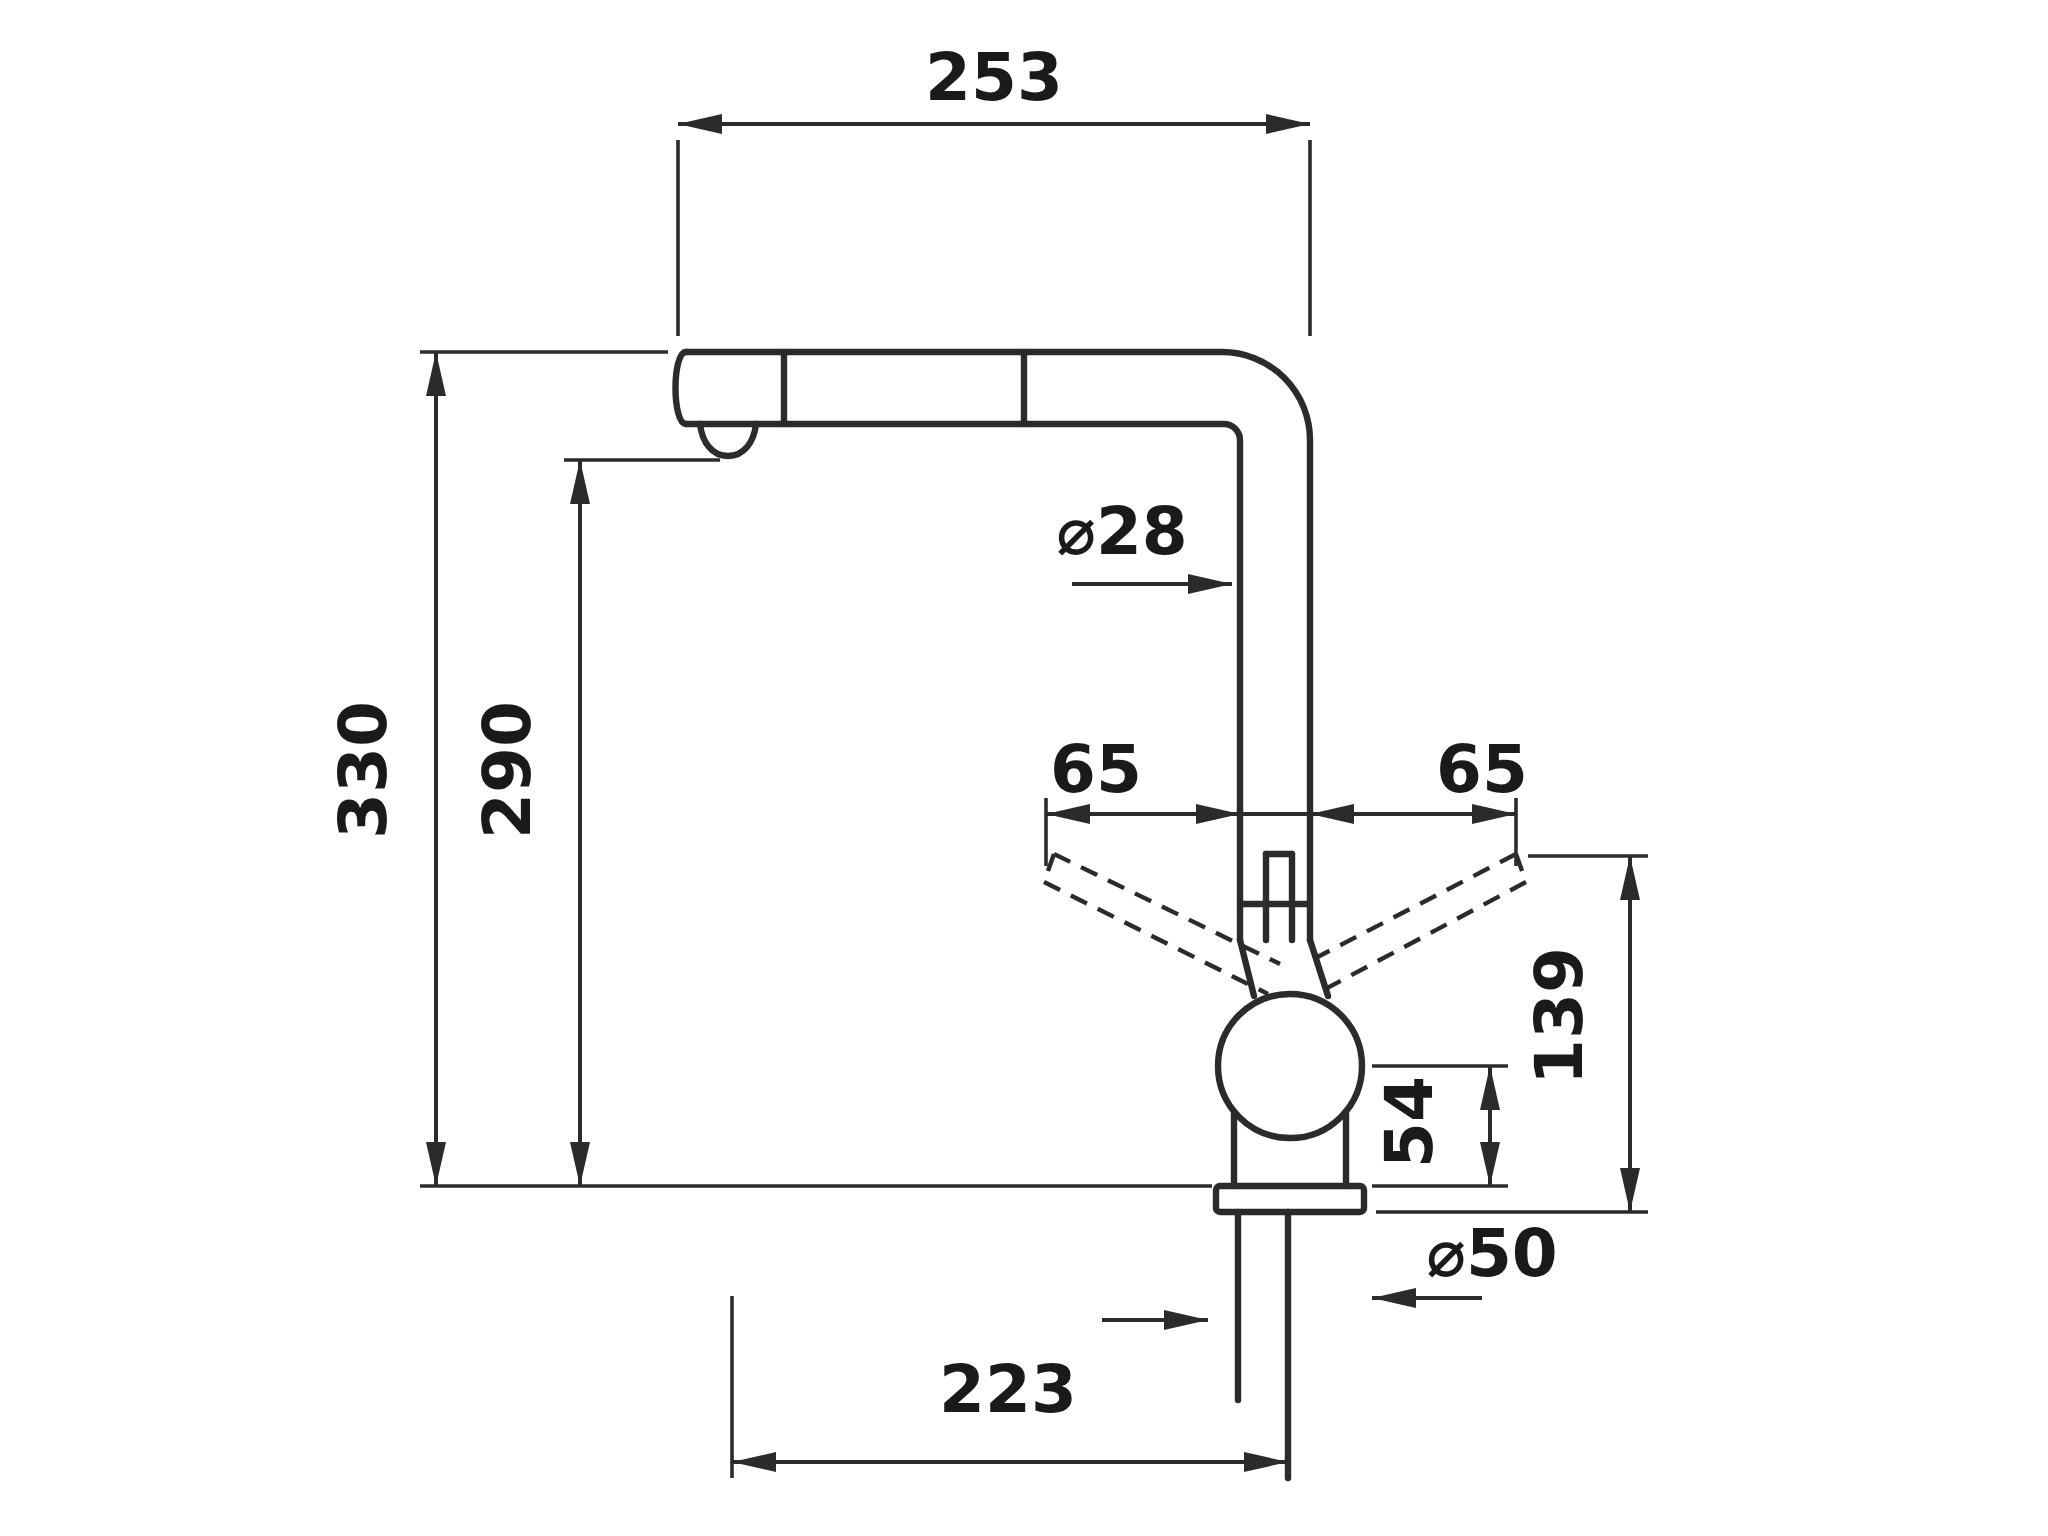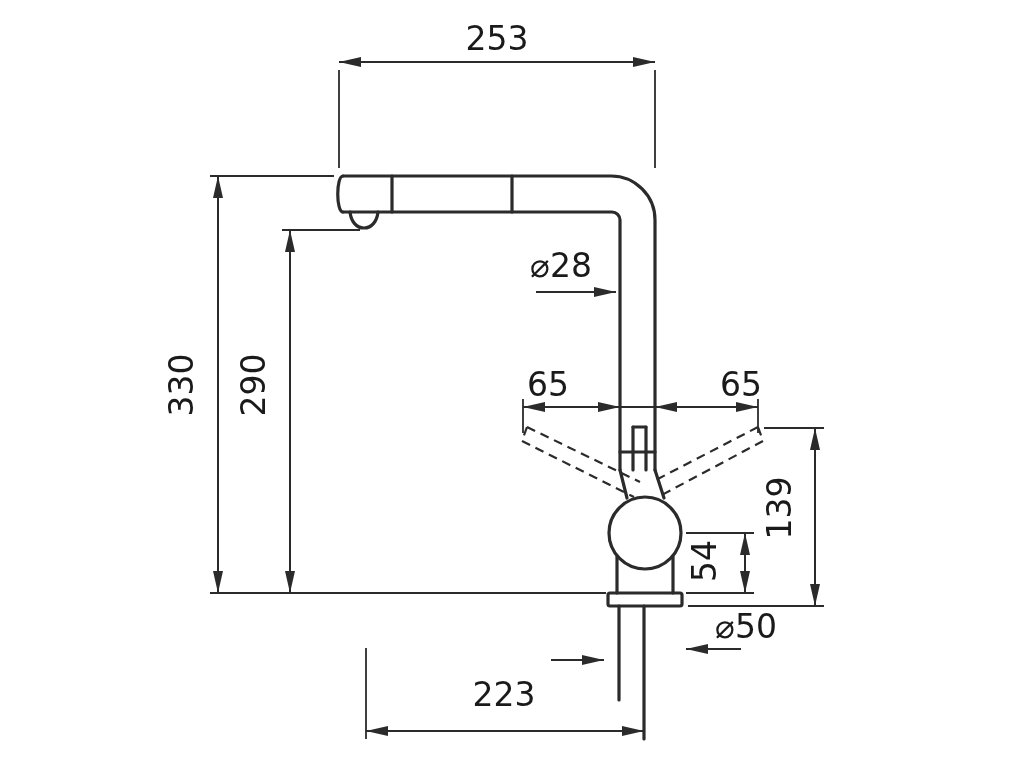--- a/index.html
+++ b/index.html
@@ -2,21 +2,21 @@
 <html style="--line: #2b2b2b; --text: #1a1a1a; --bg: #ffffff;"><head>
 <meta charset="utf-8">
 <style>
   :root{
     --line:#2b2b2b;
     --text:#1a1a1a;
     --bg:#ffffff;
   }
   html,body{margin:0;padding:0;background:var(--bg);}
   .canvas{
-    width:840px;height:768px;position:relative;background:var(--bg);overflow:hidden;
+    width:840px;height:768px;position:relative;background:var(--bg);overflow:hidden;font-weight:bold;
   }
   svg{display:block;}
   
   .outline path,.outline line,.outline circle,.outline rect{
     fill:none;stroke:var(--line);stroke-width:3.2;stroke-linecap:round;stroke-linejoin:round;
   }
   
   .dashed path,.dashed line{
     fill:none;stroke:var(--line);stroke-width:2.2;stroke-dasharray:9 6;stroke-linecap:butt;
   }

